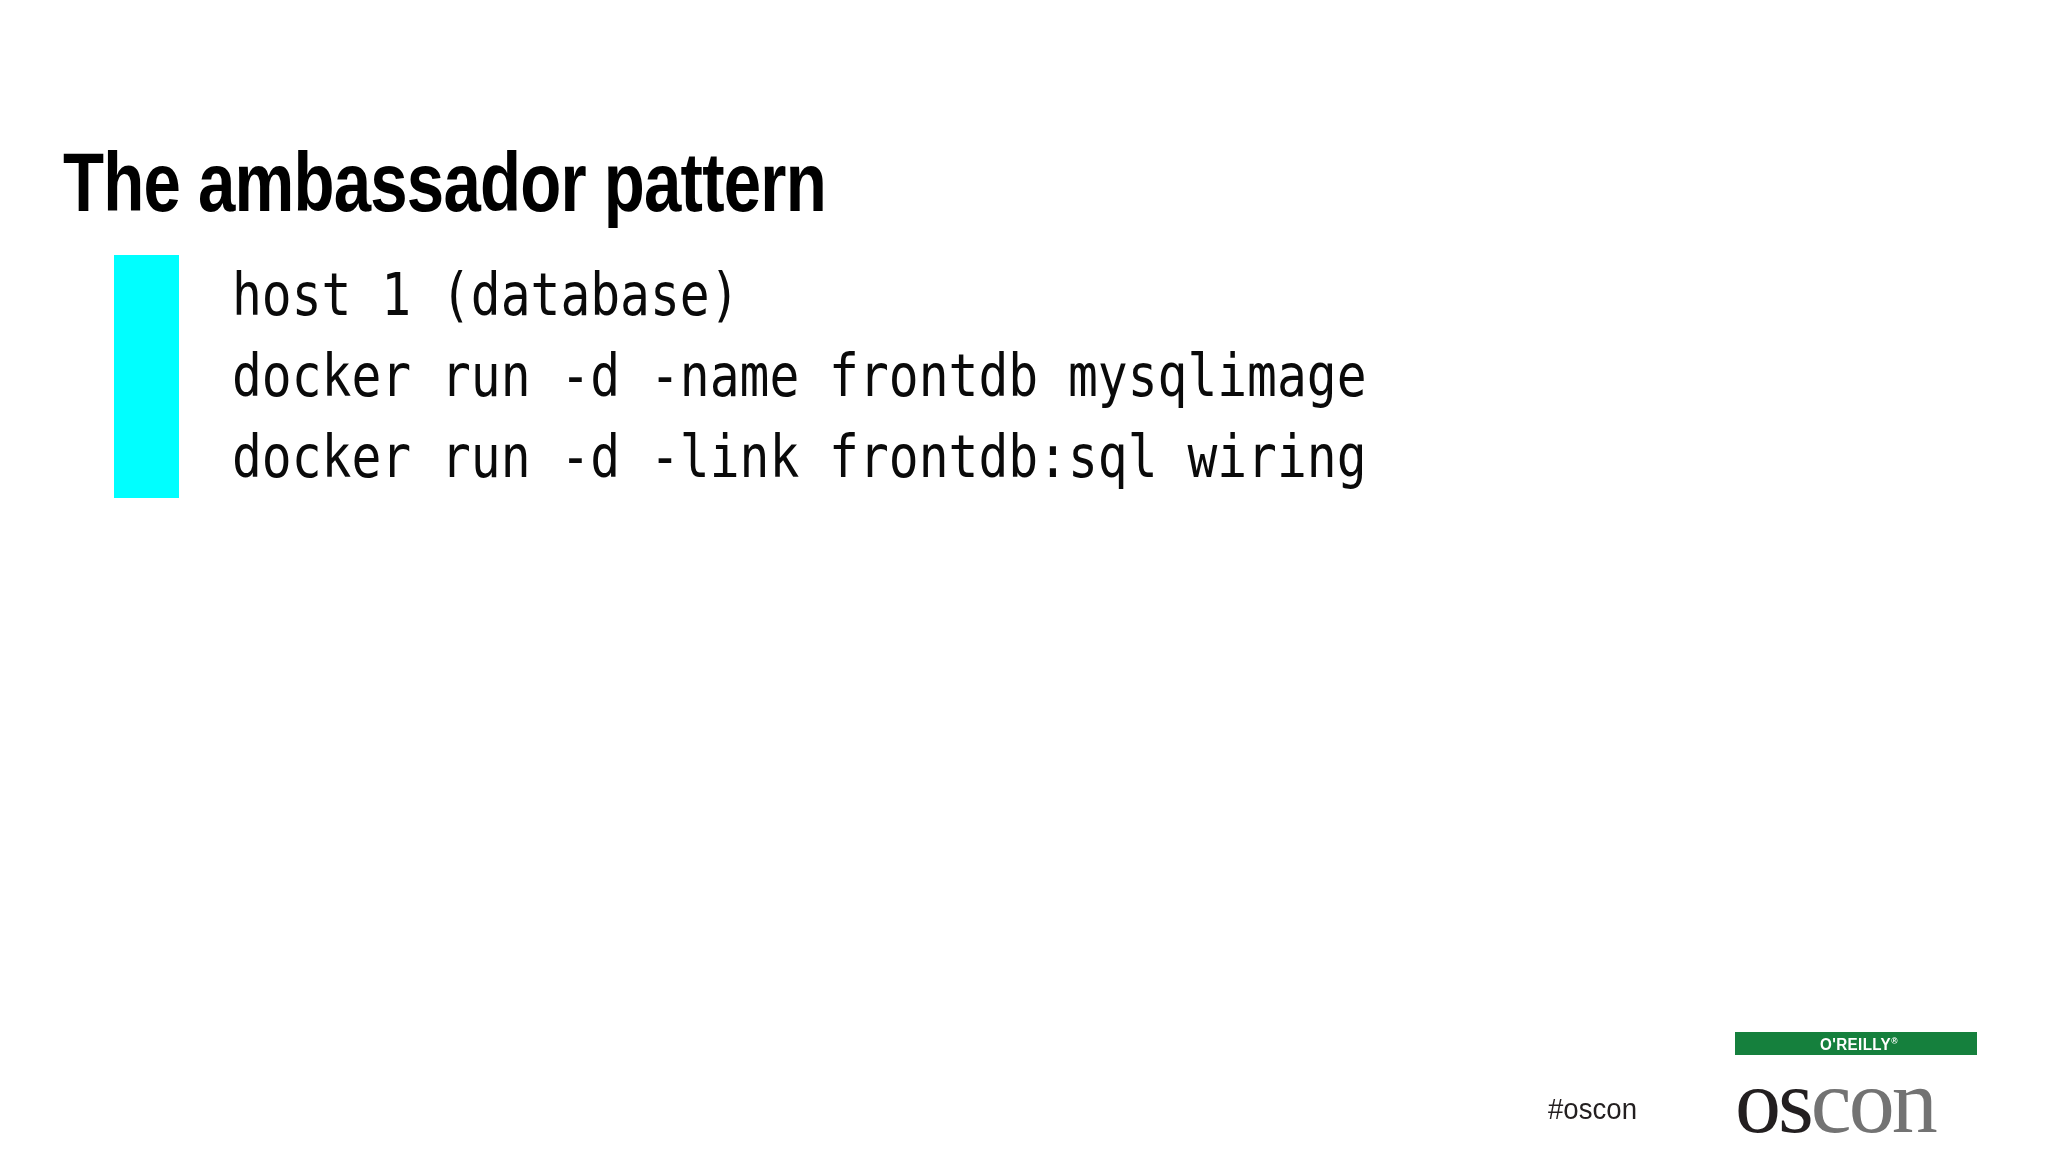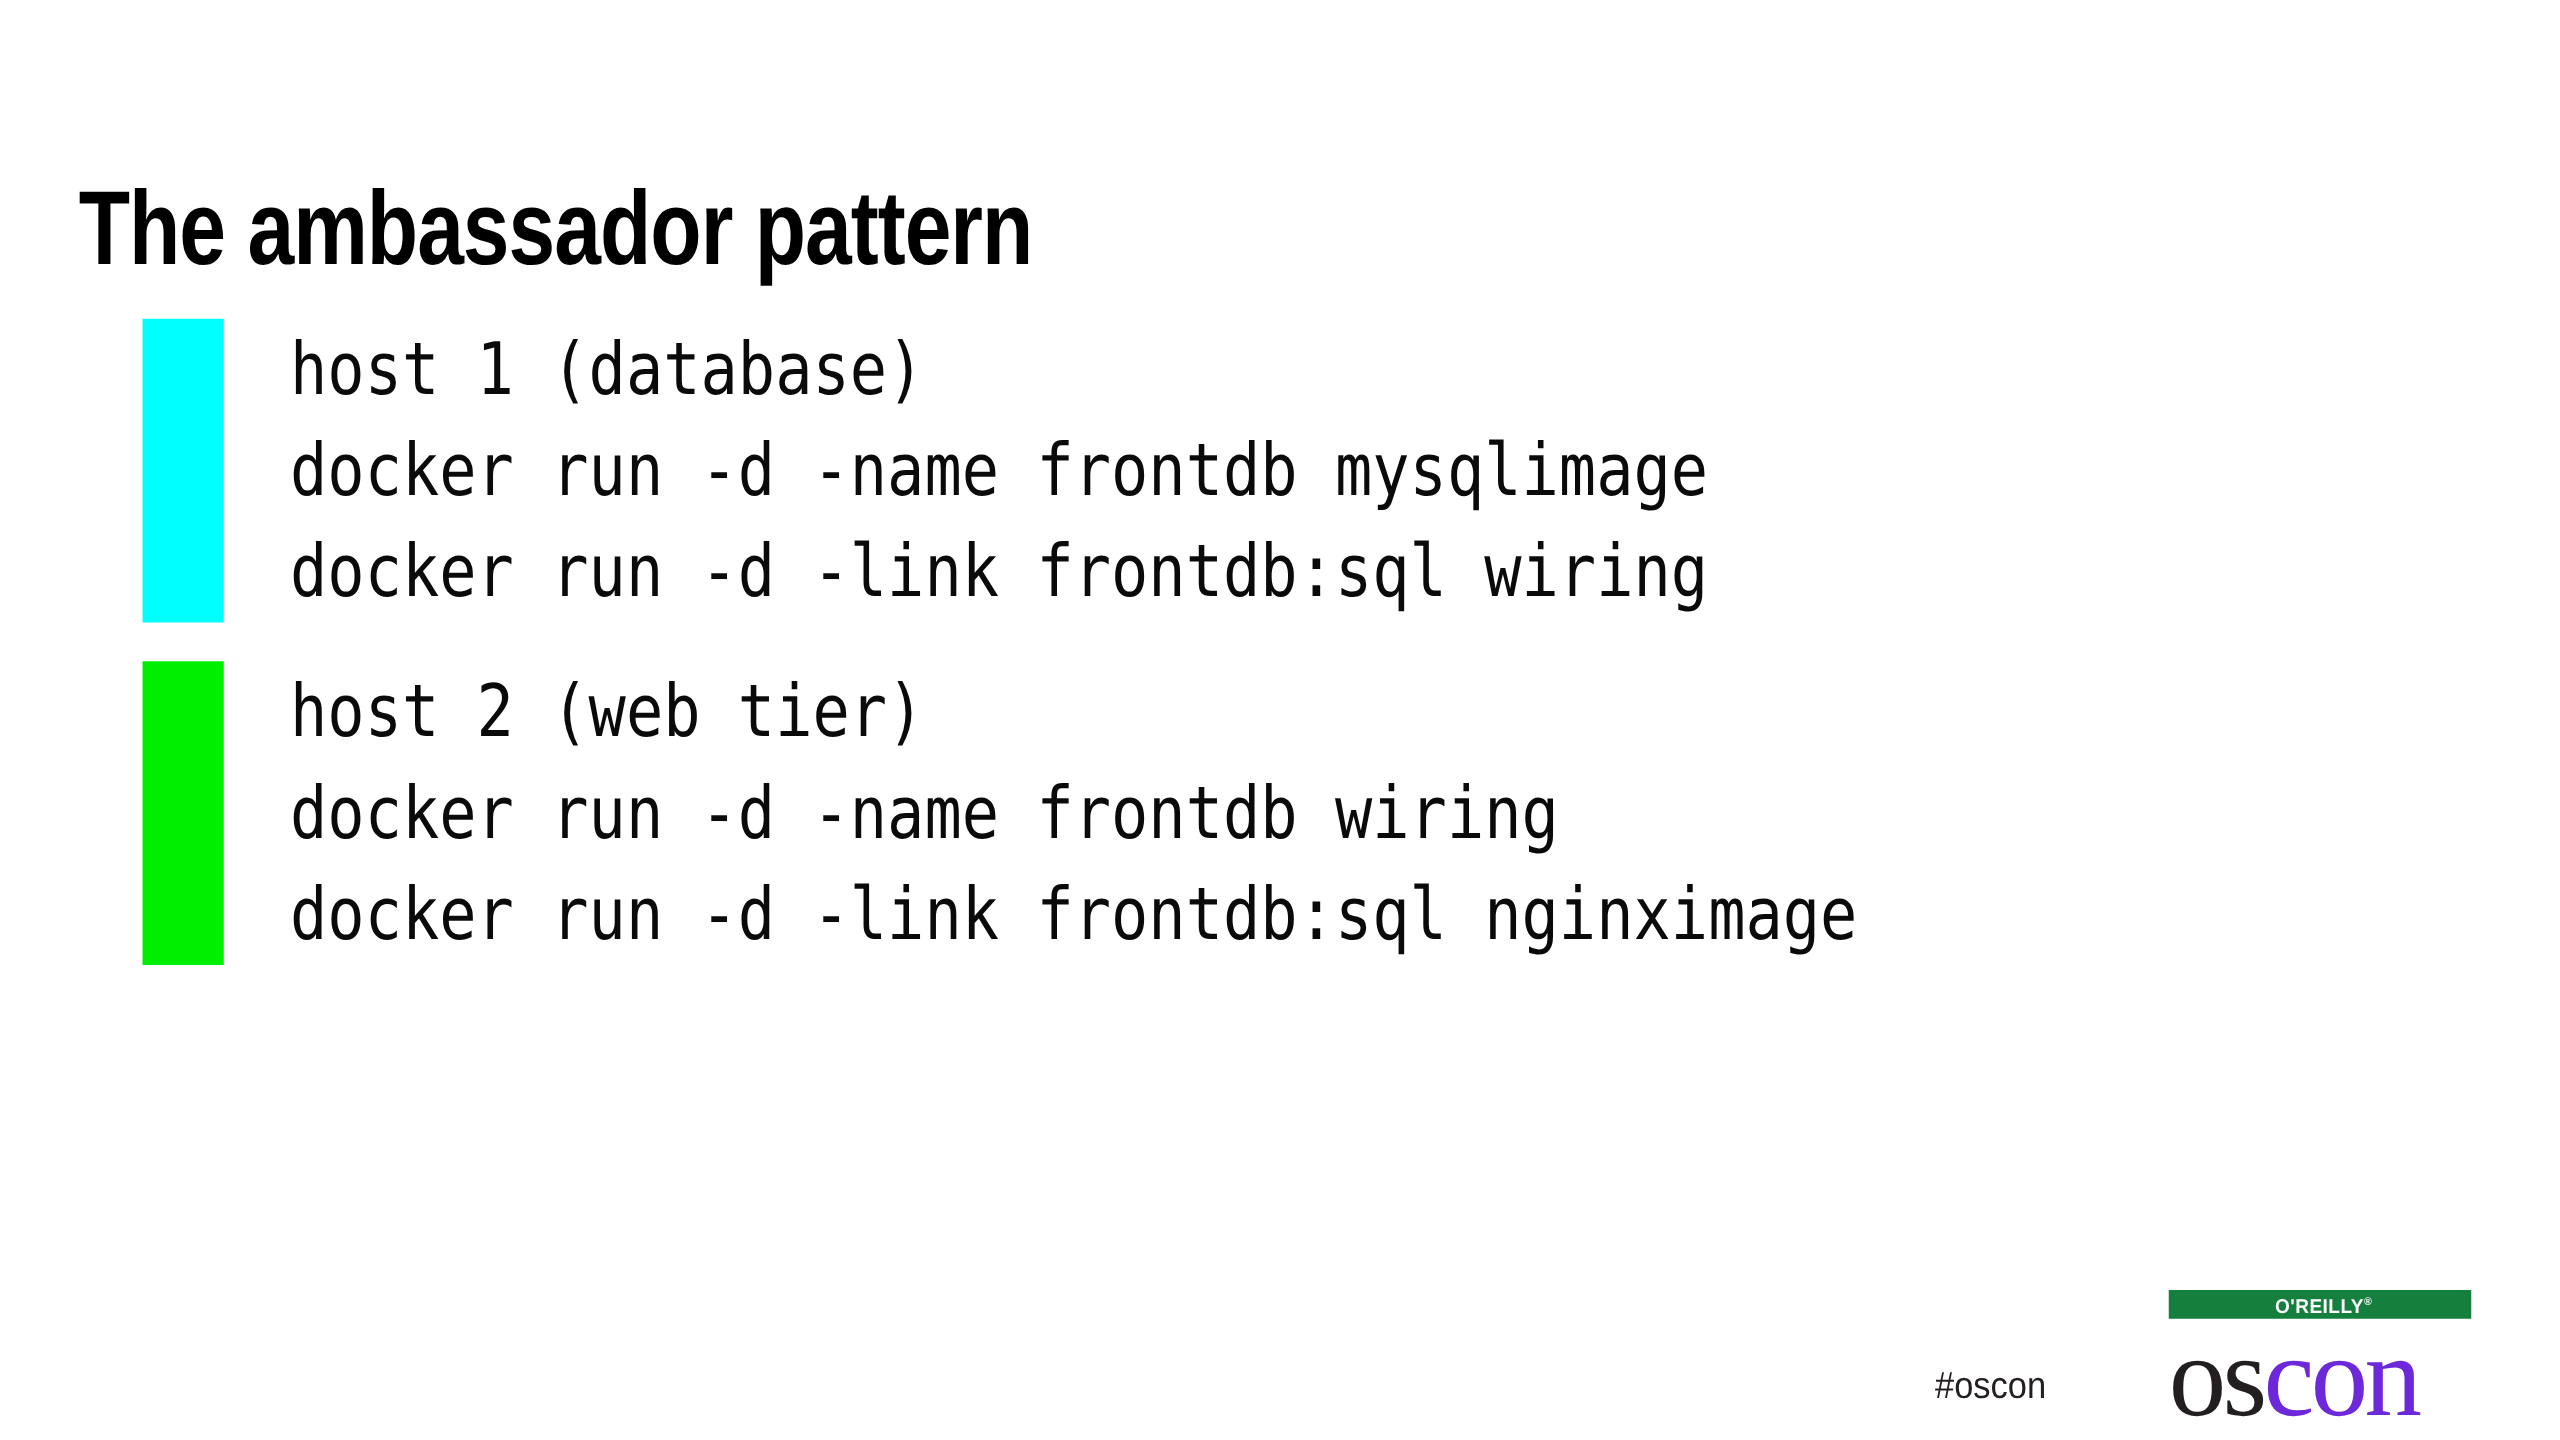--- a/index.html
+++ b/index.html
@@ -115,45 +115,40 @@
   }
   .oscon-wordmark {
     margin-top: 2px;
     font-family: "Liberation Serif", serif;
     font-size: 92px;
     line-height: 88px;
     letter-spacing: -3px;
     white-space: nowrap;
   }
   .oscon-wordmark .os-part { color: #231f20; }
-  .oscon-wordmark .con-part { color: #6d28d9; }
+  .oscon-wordmark .con-part { color: #737373; }
 </style>
 </head>
 <body>
 
 <h1 class="slide-title">The ambassador pattern</h1>
 
 <div class="code-blocks">
 
   <div class="code-block">
     <div class="block-swatch" style="background:#00ffff;"></div>
     <div class="block-lines">
       <div class="code-line">host 1 (database)</div>
       <div class="code-line">docker run -d -name frontdb mysqlimage</div>
       <div class="code-line">docker run -d -link frontdb:sql wiring</div>
     </div>
   </div>
 
   <div class="code-block">
     <div class="block-swatch" style="background:#00ee00;"></div>
-    <div class="block-lines">
-      <div class="code-line">host 2 (web tier)</div>
-      <div class="code-line">docker run -d -name frontdb wiring</div>
-      <div class="code-line">docker run -d -link frontdb:sql nginximage</div>
-    </div>
   </div>
 
 </div>
 
 <div class="hashtag">#oscon</div>
 
 <div class="oscon-logo">
   <div class="oreilly-bar">
     <span class="oreilly-text"><span>O'REILLY</span><span class="reg-mark">®</span></span>
   </div>

